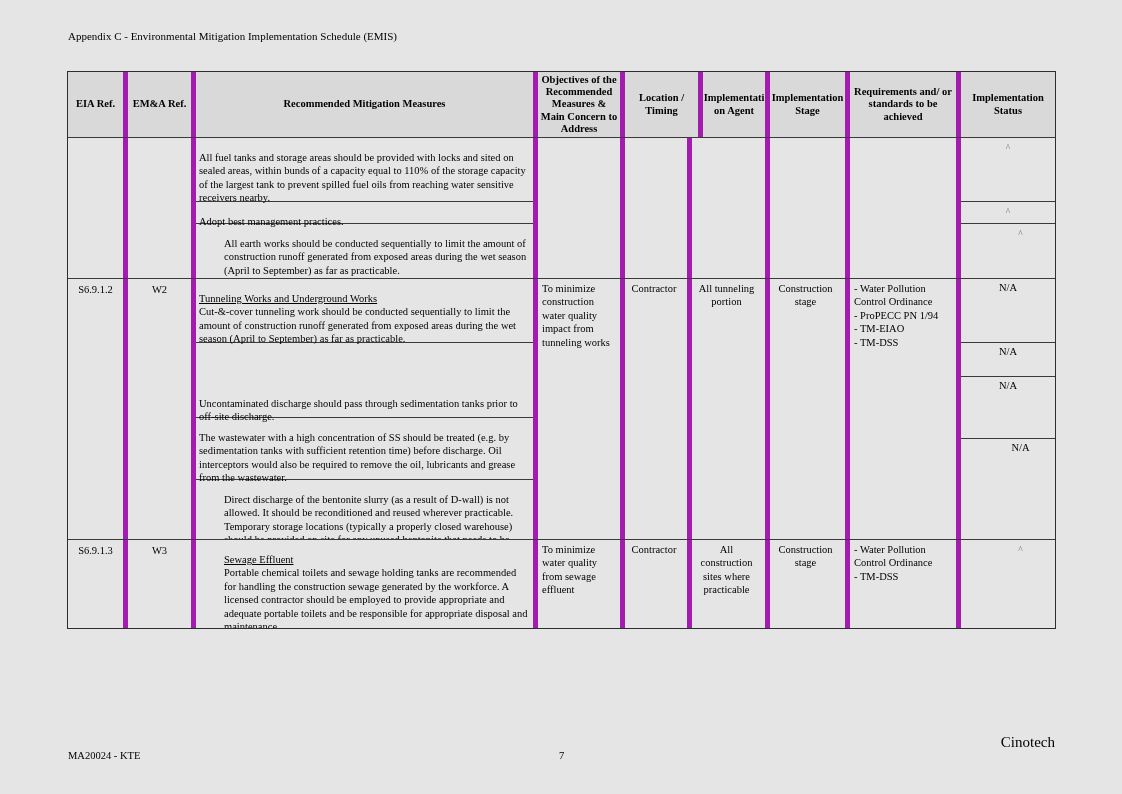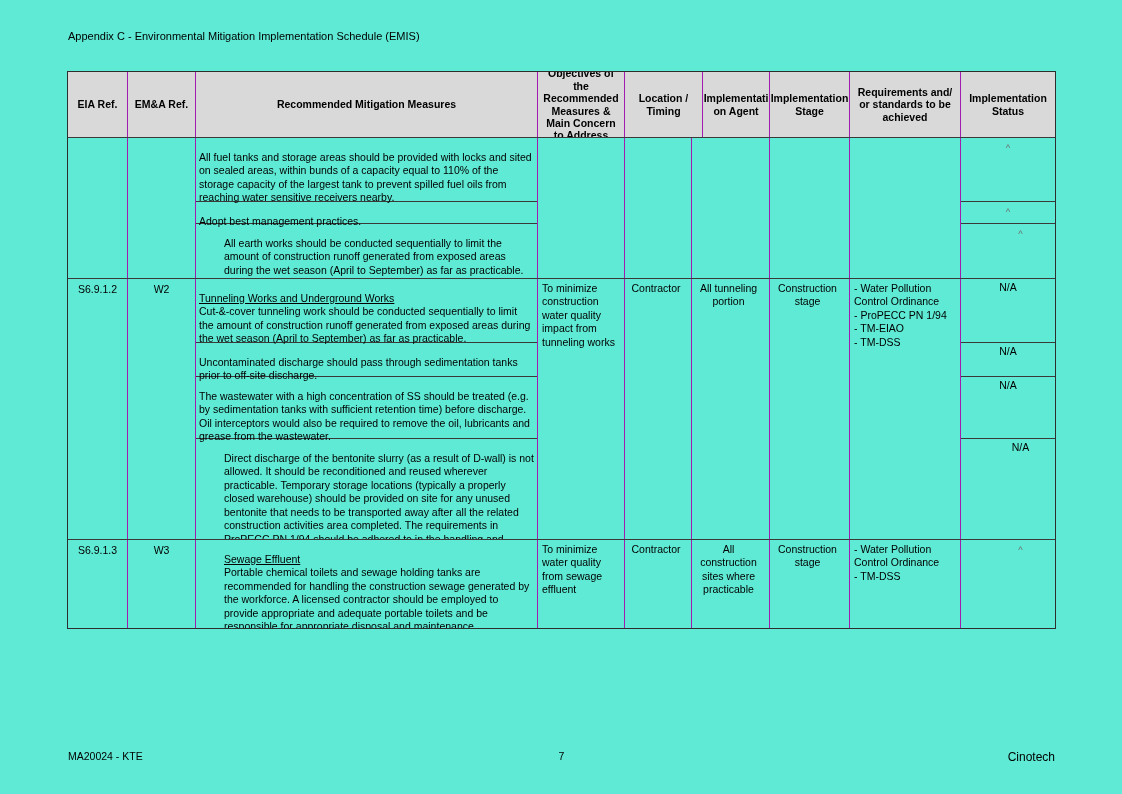--- a/index.html
+++ b/index.html
@@ -1,39 +1,39 @@
 <!DOCTYPE html>
 <html><head>
 <meta charset="utf-8">
 <style>
   html,body{margin:0;padding:0;background:#ffffff;}
   .page{
     position:relative;
     width:1122px;height:794px;
-    background:#5eead4;
-    font-family:Liberation Sans, sans-serif;
+    background:#e5e5e5;
+    font-family:Liberation Serif, serif;
     color:#000;
     overflow:hidden;
   }
   .doc-title{
     position:absolute;left:68px;top:30px;
     font-size:11px;
   }
   
   .emis-table{
     position:absolute;left:67px;top:71px;
     width:987px;
     border:1.5px solid #2e2e2e;
     box-sizing:content-box;
     font-size:10.5px;
     line-height:1.28;
   }
   .trow{display:flex;align-items:stretch;border-bottom:1px solid #3a3a3a;}
   .trow:last-child{border-bottom:none;}
-  .col{box-sizing:border-box;border-right:1px solid #a21caf;overflow:hidden;}
+  .col{box-sizing:border-box;border-right:5px solid #a21caf;overflow:hidden;}
   .col:last-child{border-right:none;}
   .c-eia{width:60px;}
   .c-ema{width:68px;}
   .c-measures{width:342px;}
   .c-obj{width:87px;}
   .c-agent{width:67px;}
   .c-loc{width:78px;}
   .c-stage{width:80px;}
   .c-req{width:111px;}
   .c-status{width:94px;}
@@ -55,21 +55,21 @@
     padding:13px 3px 0 3px;
   }
   .subcell:last-child{border-bottom:none;margin-left:25px;}
   .measure-heading{display:block;text-decoration:underline;}
   .status-cell{text-align:center;padding-top:2px;}
   .status-cell.caret{color:#6f6f6f;font-size:9.5px;padding-top:4px;}
   .req-item{margin:0;}
   
   .footer-left{position:absolute;left:68px;top:750px;font-size:10.5px;}
   .footer-center{position:absolute;left:68px;top:750px;width:987px;text-align:center;font-size:10.5px;}
-  .footer-right{position:absolute;left:68px;top:750px;width:987px;text-align:right;font-size:12px;}
+  .footer-right{position:absolute;left:68px;top:734px;width:987px;text-align:right;font-size:15px;}
 </style>
 </head>
 <body>
 
 <div class="page">
 
   <div class="doc-title">Appendix C - Environmental Mitigation Implementation Schedule (EMIS)</div>
 
   <div class="emis-table">
 
@@ -107,21 +107,21 @@
     </div>
 
     <div class="trow" style="height:260px;">
       <div class="col c-eia ref-cell">S6.9.1.2</div>
       <div class="col c-ema ref-cell">W2</div>
       <div class="col c-measures">
         <div class="subcell" style="height:64px;">
           <span class="measure-heading">Tunneling Works and Underground Works</span>
           <span>Cut-&amp;-cover tunneling work should be conducted sequentially to limit the amount of construction runoff generated from exposed areas during the wet season (April to September) as far as practicable.</span>
         </div>
-        <div class="subcell" style="height:34px;">Uncontaminated discharge should pass through sedimentation tanks prior to off-site discharge.</div>
+        <div class="subcell" style="height:34px;margin-top:41px;">Uncontaminated discharge should pass through sedimentation tanks prior to off-site discharge.</div>
         <div class="subcell" style="height:62px;">The wastewater with a high concentration of SS should be treated (e.g. by sedimentation tanks with sufficient retention time) before discharge.  Oil interceptors would also be required to remove the oil, lubricants and grease from the wastewater.</div>
         <div class="subcell" style="height:100px;">Direct discharge of the bentonite slurry (as a result of D-wall) is not allowed.  It should be reconditioned and reused wherever practicable.  Temporary storage locations (typically a properly closed warehouse) should be provided on site for any unused bentonite that needs to be transported away after all the related construction activities area completed.  The requirements in ProPECC PN 1/94 should be adhered to in the handling and disposal of bentonite slurries.</div>
       </div>
       <div class="col c-obj text-cell">To minimize construction water quality impact from tunneling works</div>
       <div class="col c-agent center-cell">Contractor</div>
       <div class="col c-loc center-cell">All tunneling portion</div>
       <div class="col c-stage center-cell">Construction stage</div>
       <div class="col c-req text-cell">
         <div class="req-item">- Water Pollution Control Ordinance</div>
         <div class="req-item">- ProPECC PN 1/94</div>

